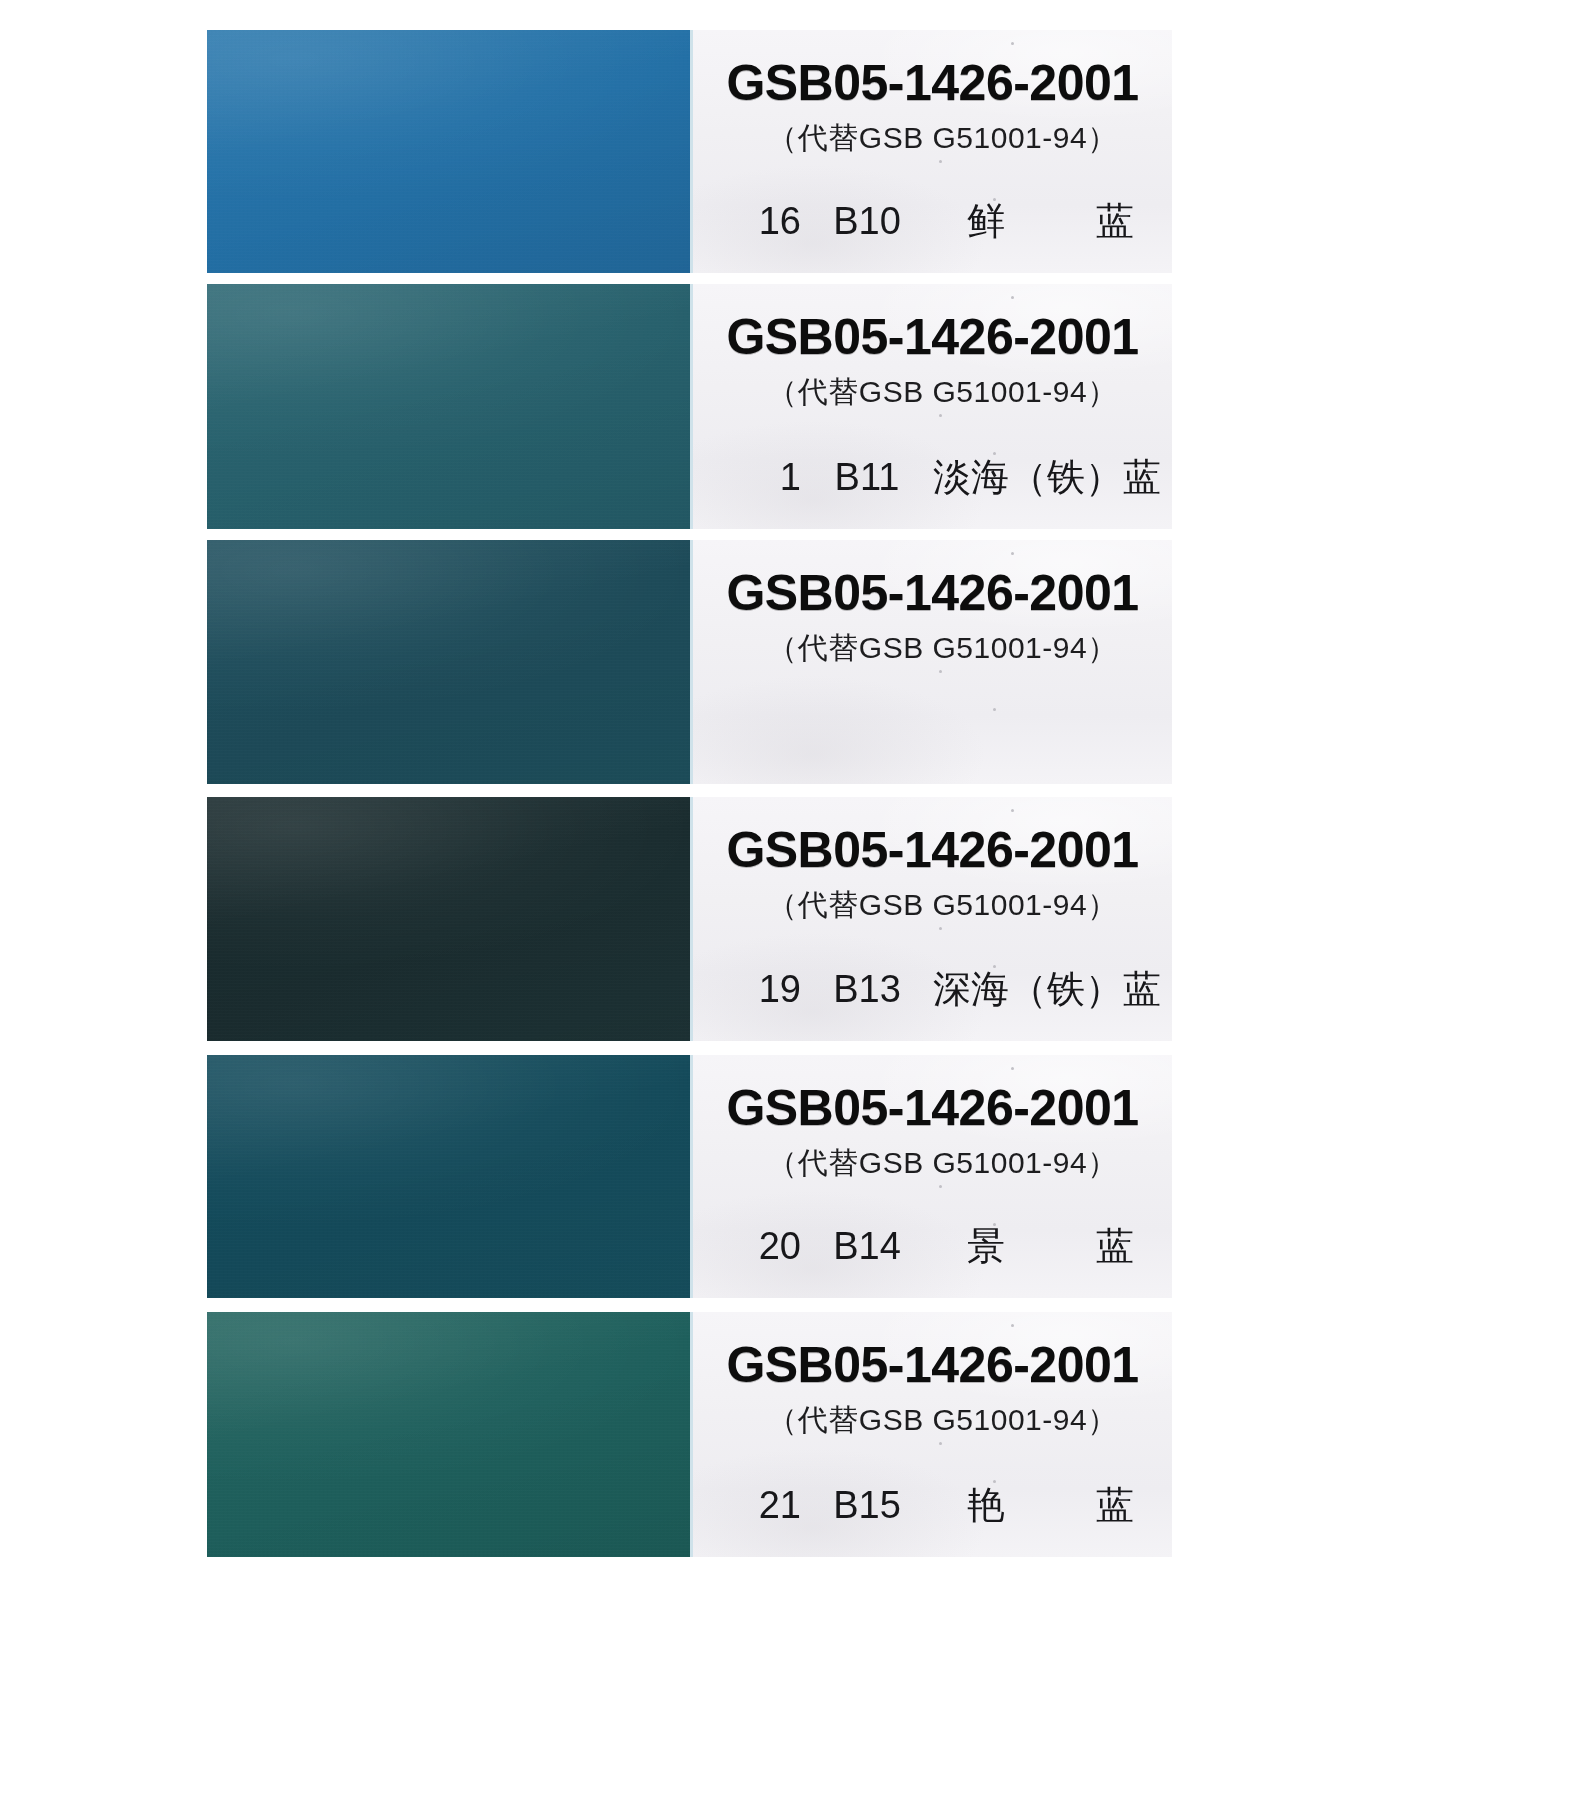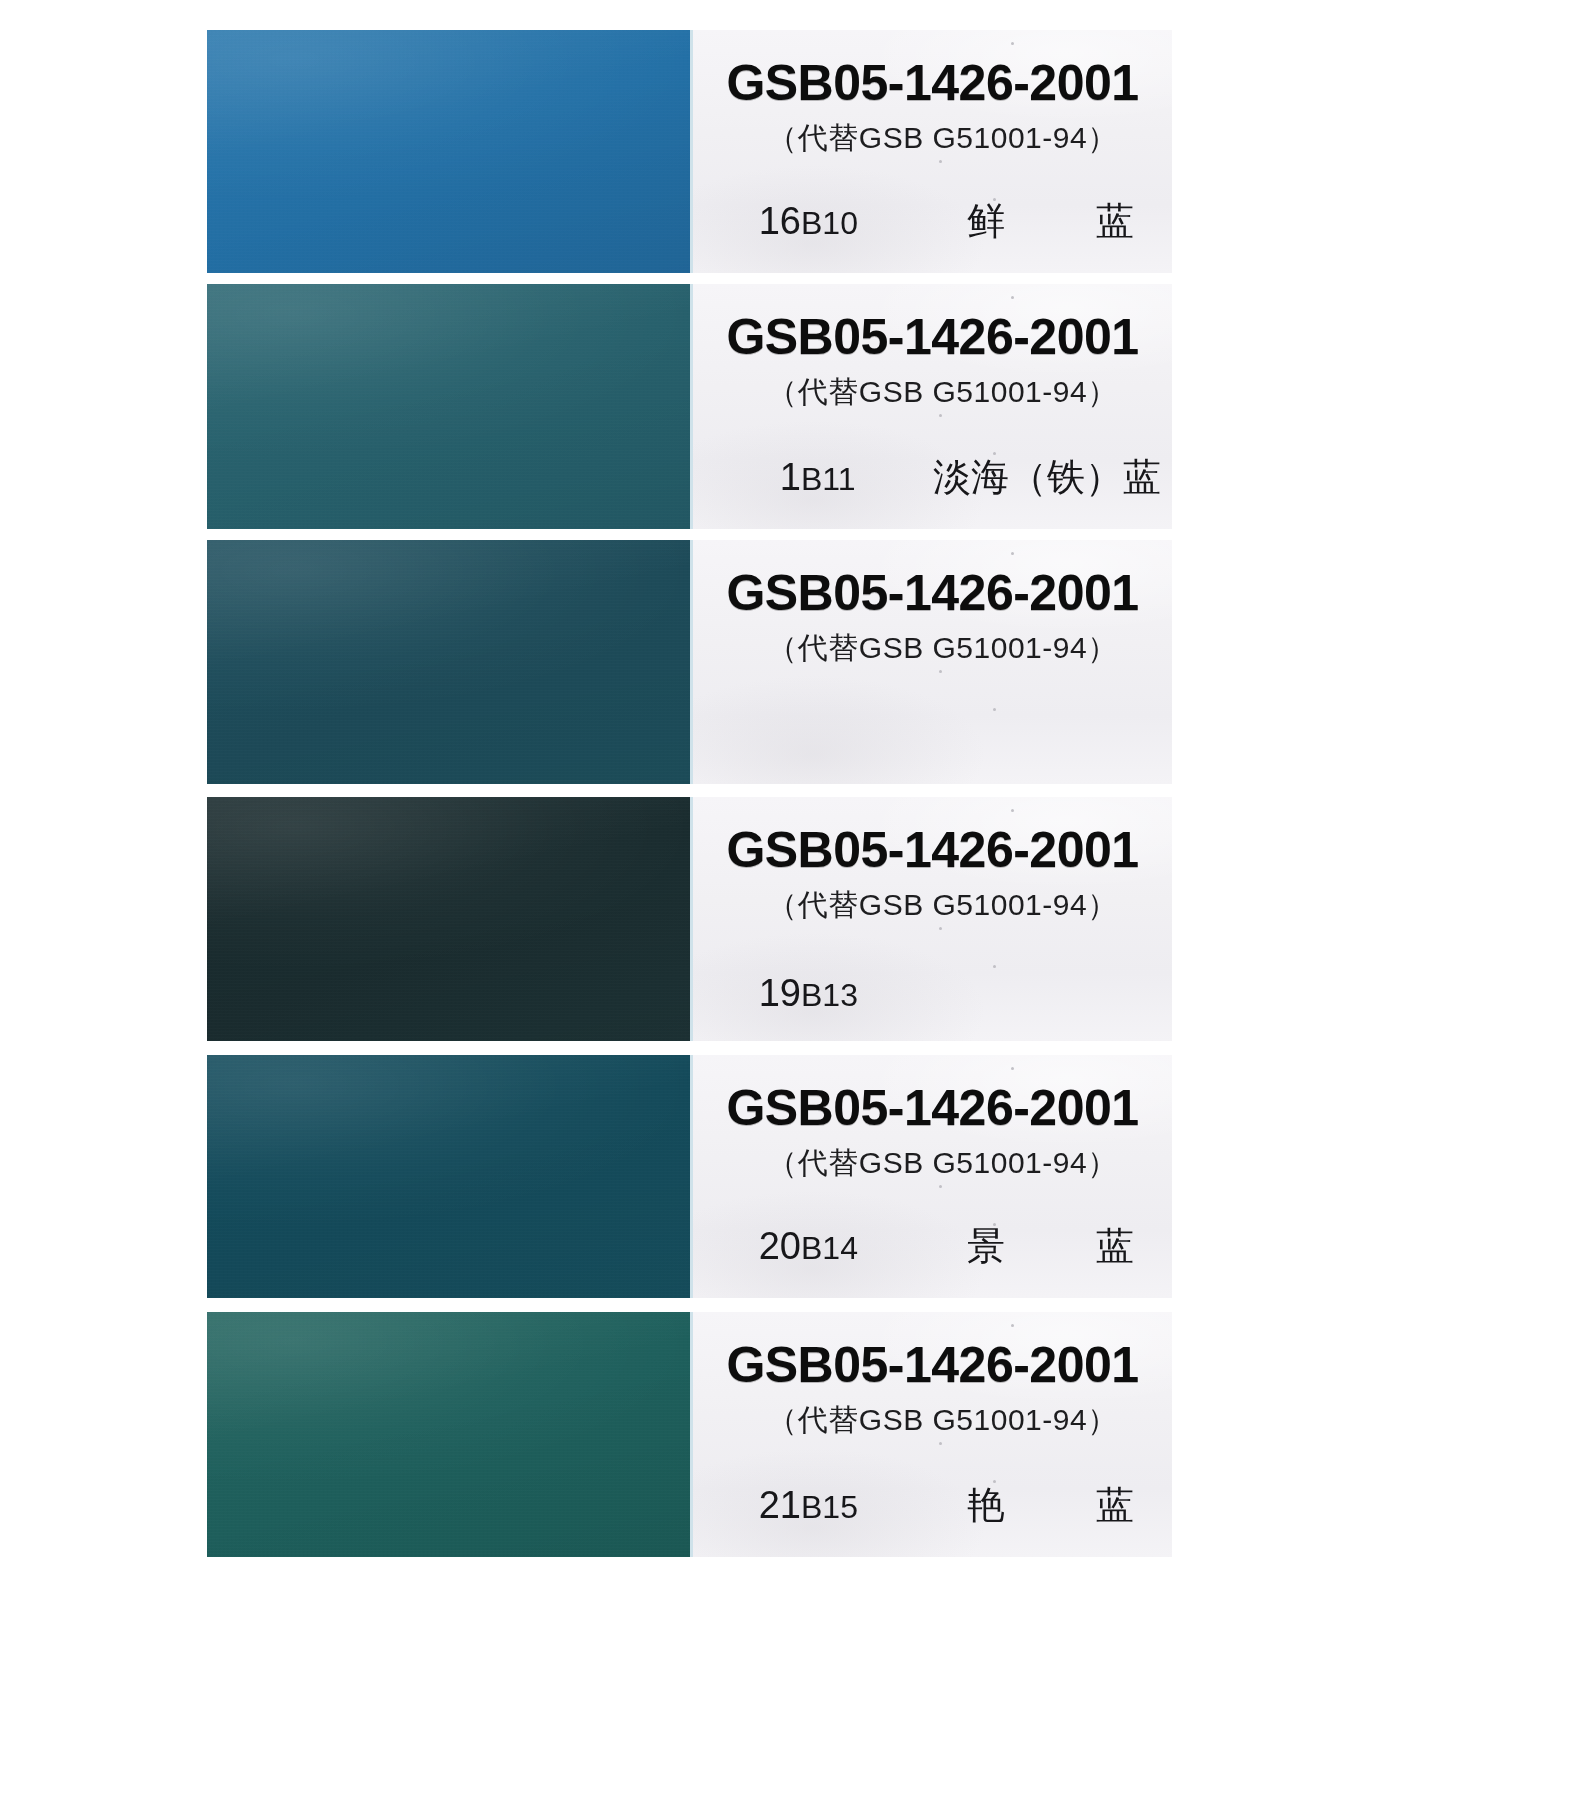--- a/index.html
+++ b/index.html
@@ -119,21 +119,22 @@
     white-space: nowrap;
   }
   .name-row .idx {
     flex: 0 0 74px;
     text-align: right;
     font-size: 38px;
     letter-spacing: 0px;
   }
   .name-row .code {
     flex: 0 0 132px;
-    font-size: 32px;
+    text-align: center;
+    font-size: 38px;
   }
   .name-row .cname {
     flex: 1 1 auto;
     text-align: center;
     font-size: 38px;
     letter-spacing: 2px;
   }
   
   .name-row .cname.spread {
     display: flex;
@@ -211,20 +212,21 @@
       <div class="label">
         <div class="paperfx"></div>
         <div class="speck" style="left: 318px; top: 12px;"></div>
         <div class="speck" style="left: 246px; top: 130px;"></div>
         <div class="speck" style="left: 300px; top: 168px;"></div>
         <div class="std-code">GSB05-1426-2001</div>
         <div class="std-sub">（代替GSB G51001-94）</div>
         <div class="name-row">
           <span class="idx">19</span>
           <span class="code">B13</span>
+          <span class="cname tight">深海（铁）蓝</span>
         </div>
       </div>
     </div>
     <div class="card" style="top: 1055px; left: 207px; width: 965px; height: 243px;">
       <div class="swatch" style="background: linear-gradient(157deg, rgb(18, 74, 91) 0%, rgb(20, 74, 90) 52%, rgb(22, 78, 93) 100%);">
         <div class="sheen"></div>
         <div class="grain"></div>
       </div>
       <div class="label">
         <div class="paperfx"></div>

